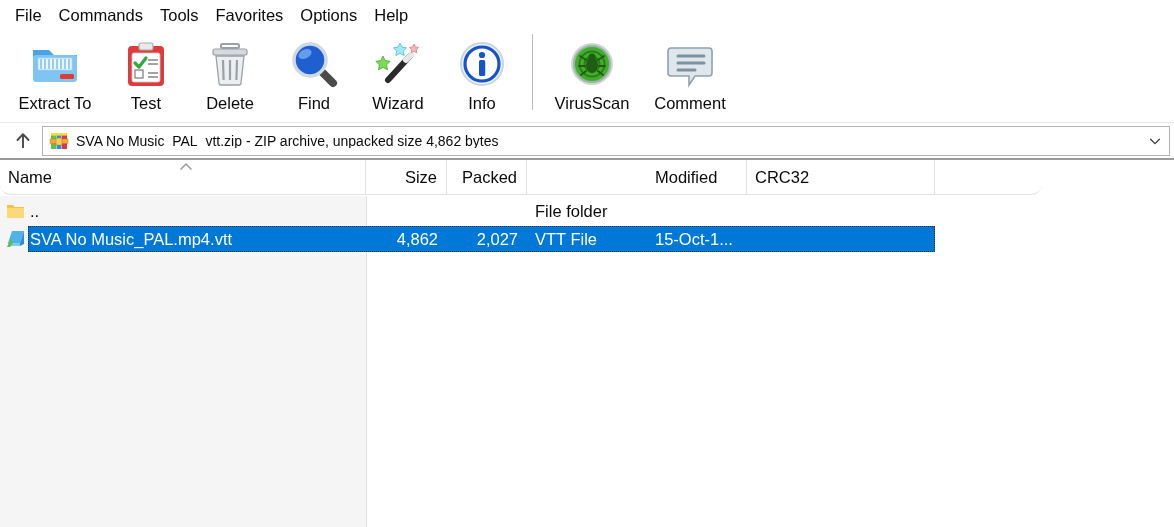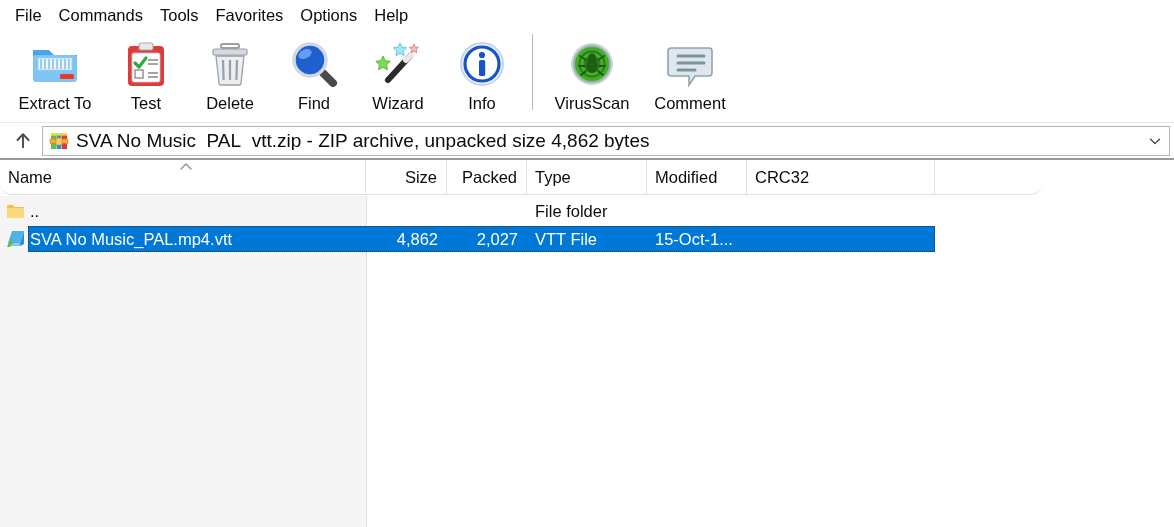--- a/index.html
+++ b/index.html
@@ -64,21 +64,21 @@
   }
   .addr-field {
     flex: 1; height: 30px; margin-right: 4px;
     border: 1px solid #b4b4b4; background: #ffffff;
     display: flex; align-items: center;
     padding-left: 6px; padding-right: 4px;
     position: relative;
   }
   .addr-icon { width: 20px; height: 20px; flex: 0 0 20px; position: relative; margin-right: 7px; }
   .addr-text {
-    font-size: 19px; color: #0b0b0b; white-space: nowrap; overflow: hidden;
+    font-size: 14px; color: #0b0b0b; white-space: nowrap; overflow: hidden;
     line-height: 1;
   }
   .addr-chevron {
     position: absolute; right: 6px; top: 50%; transform: translateY(-50%);
     width: 16px; height: 16px; display: flex; align-items: center; justify-content: center;
   }
 
   
   .list-panel {
     position: absolute; left: 0; top: 158px; width: 1174px; height: 369px;
@@ -334,21 +334,20 @@
       <div class="hdr-cell txt" style="left:0; width:366px;">
         <span>Name</span>
         <span class="sort-caret">
           <svg viewBox="0 0 16 10" width="16" height="10">
             <path d="M3 8 L8 3 L13 8" fill="none" stroke="#9a9a9a" stroke-width="1.5" stroke-linecap="round" stroke-linejoin="round"></path>
           </svg>
         </span>
       </div>
       <div class="hdr-cell num" style="left:366px; width:81px;">Size</div>
       <div class="hdr-cell num" style="left:447px; width:80px;">Packed</div>
-      <div class="hdr-cell txt" style="left:527px; width:120px;">Type</div>
       <div class="hdr-cell txt" style="left:647px; width:100px;">Modified</div>
       <div class="hdr-cell txt" style="left:747px; width:188px;text-align:center;">CRC32</div>
     </div>
 
     <div class="row" style="top:38px; width:1174px;">
       <span class="row-icon">
         <svg viewBox="0 0 19 18" width="19" height="18">
           <path d="M1 3 h6 l1.6 2 h9.4 v11 h-17z" fill="#f2c14e"></path>
           <path d="M1 6 h17 v10 h-17z" fill="#fbd978"></path>
         </svg>

